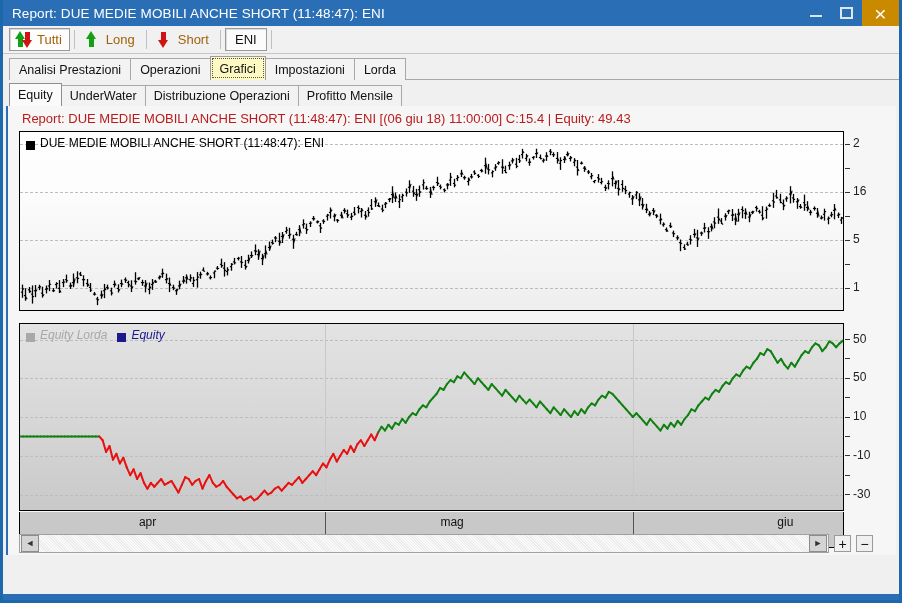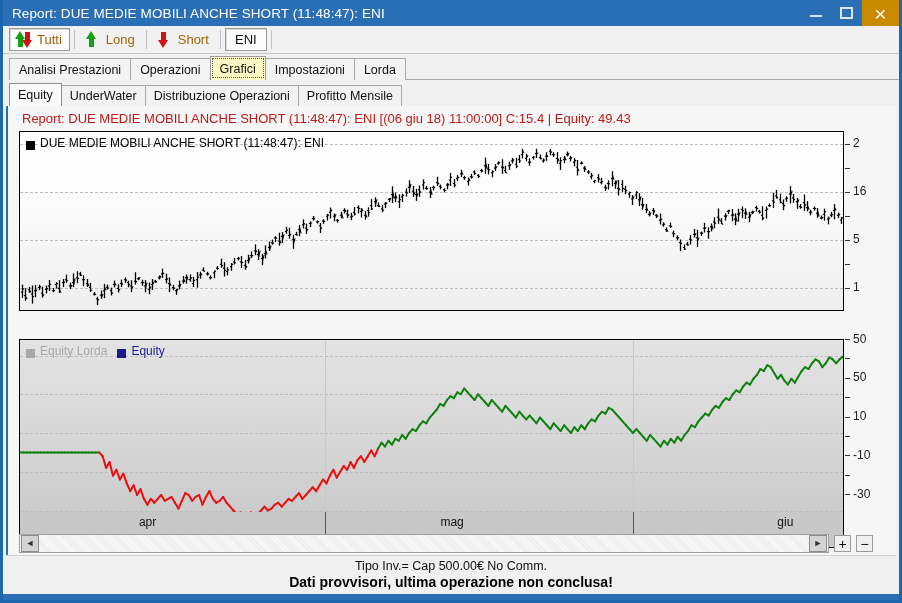--- a/index.html
+++ b/index.html
@@ -183,22 +183,22 @@
     width: 865px; height: 395px;
   }
   .panel {
     position: absolute; left: 0;
     width: 825px;
     border: 1px solid #000;
     overflow: hidden;
   }
   .panel.price { top: 0; height: 180px;
     background: linear-gradient(to bottom, #ffffff 0%, #fcfcfc 35%, #eeeeee 100%); }
-  .panel.equity { top: 208px; height: 188px;
-    background: linear-gradient(to bottom, #e3e3e3 0%, #d6d6d6 55%, #c9c9c9 100%); }
+  .panel.equity { top: 192px; height: 188px;
+    background: linear-gradient(to bottom, #e3e3e3 0%, #d6d6d6 55%, #c9c9c9 100%); font-style: italic; }
 
   .gridline {
     position: absolute; left: 0; width: 100%;
     border-top: 1px dashed #bdbdbd;
     height: 0;
   }
   .vgrid {
     position: absolute; top: 0; height: 100%;
     border-left: 1px solid #c8c8c8;
     width: 0;
@@ -1448,19 +1448,15 @@
     <div class="scrollrow">
       <div class="scroll-track">
         <div class="sbtn left">◄</div>
         <div class="sbtn right">►</div>
       </div>
       <div class="zbtn">+</div>
       <div class="zbtn">−</div>
     </div>
   </div>
 
-  <div class="statusbar">
-    <div class="st1">Tipo Inv.= Cap 500.00€ No Comm.</div>
-    <div class="st2">Dati provvisori, ultima operazione non conclusa!</div>
-  </div>
 
   <div class="bottom-strip"></div>
 </div>
 
 </body></html>

